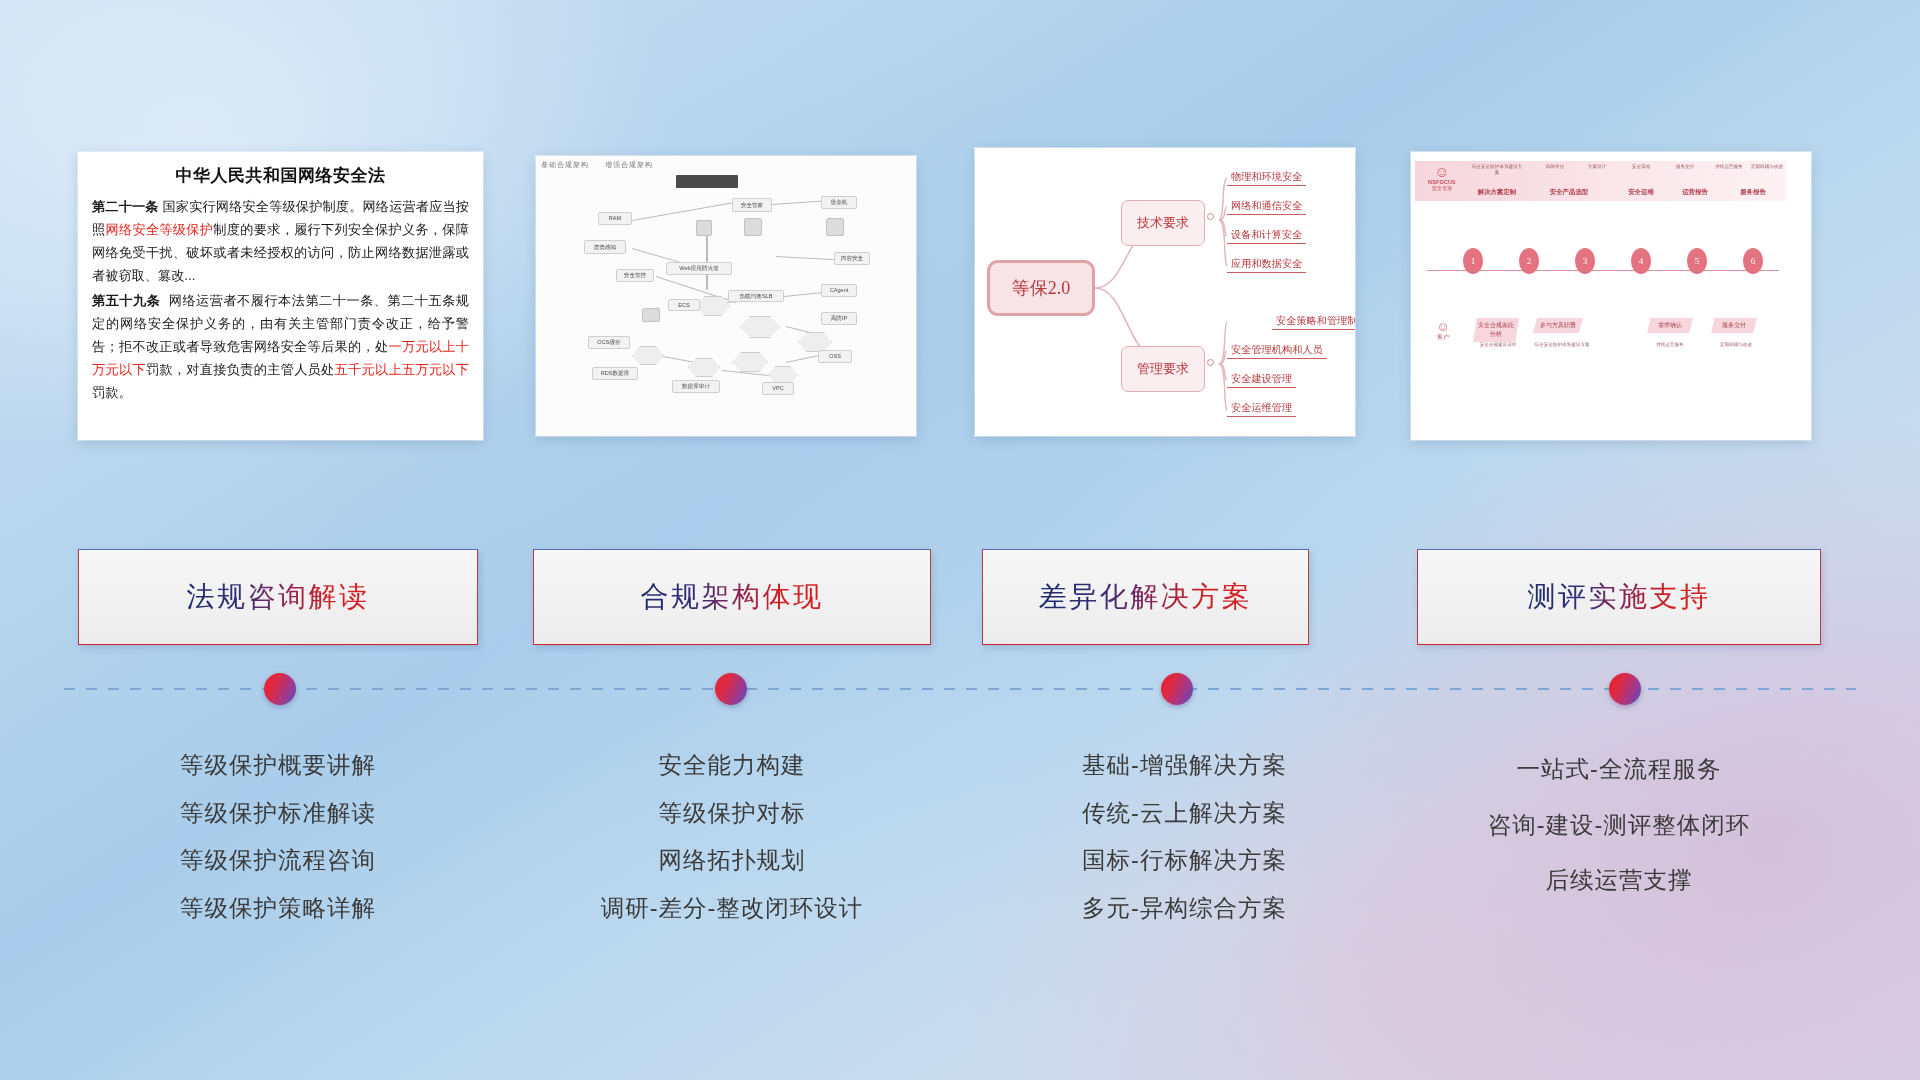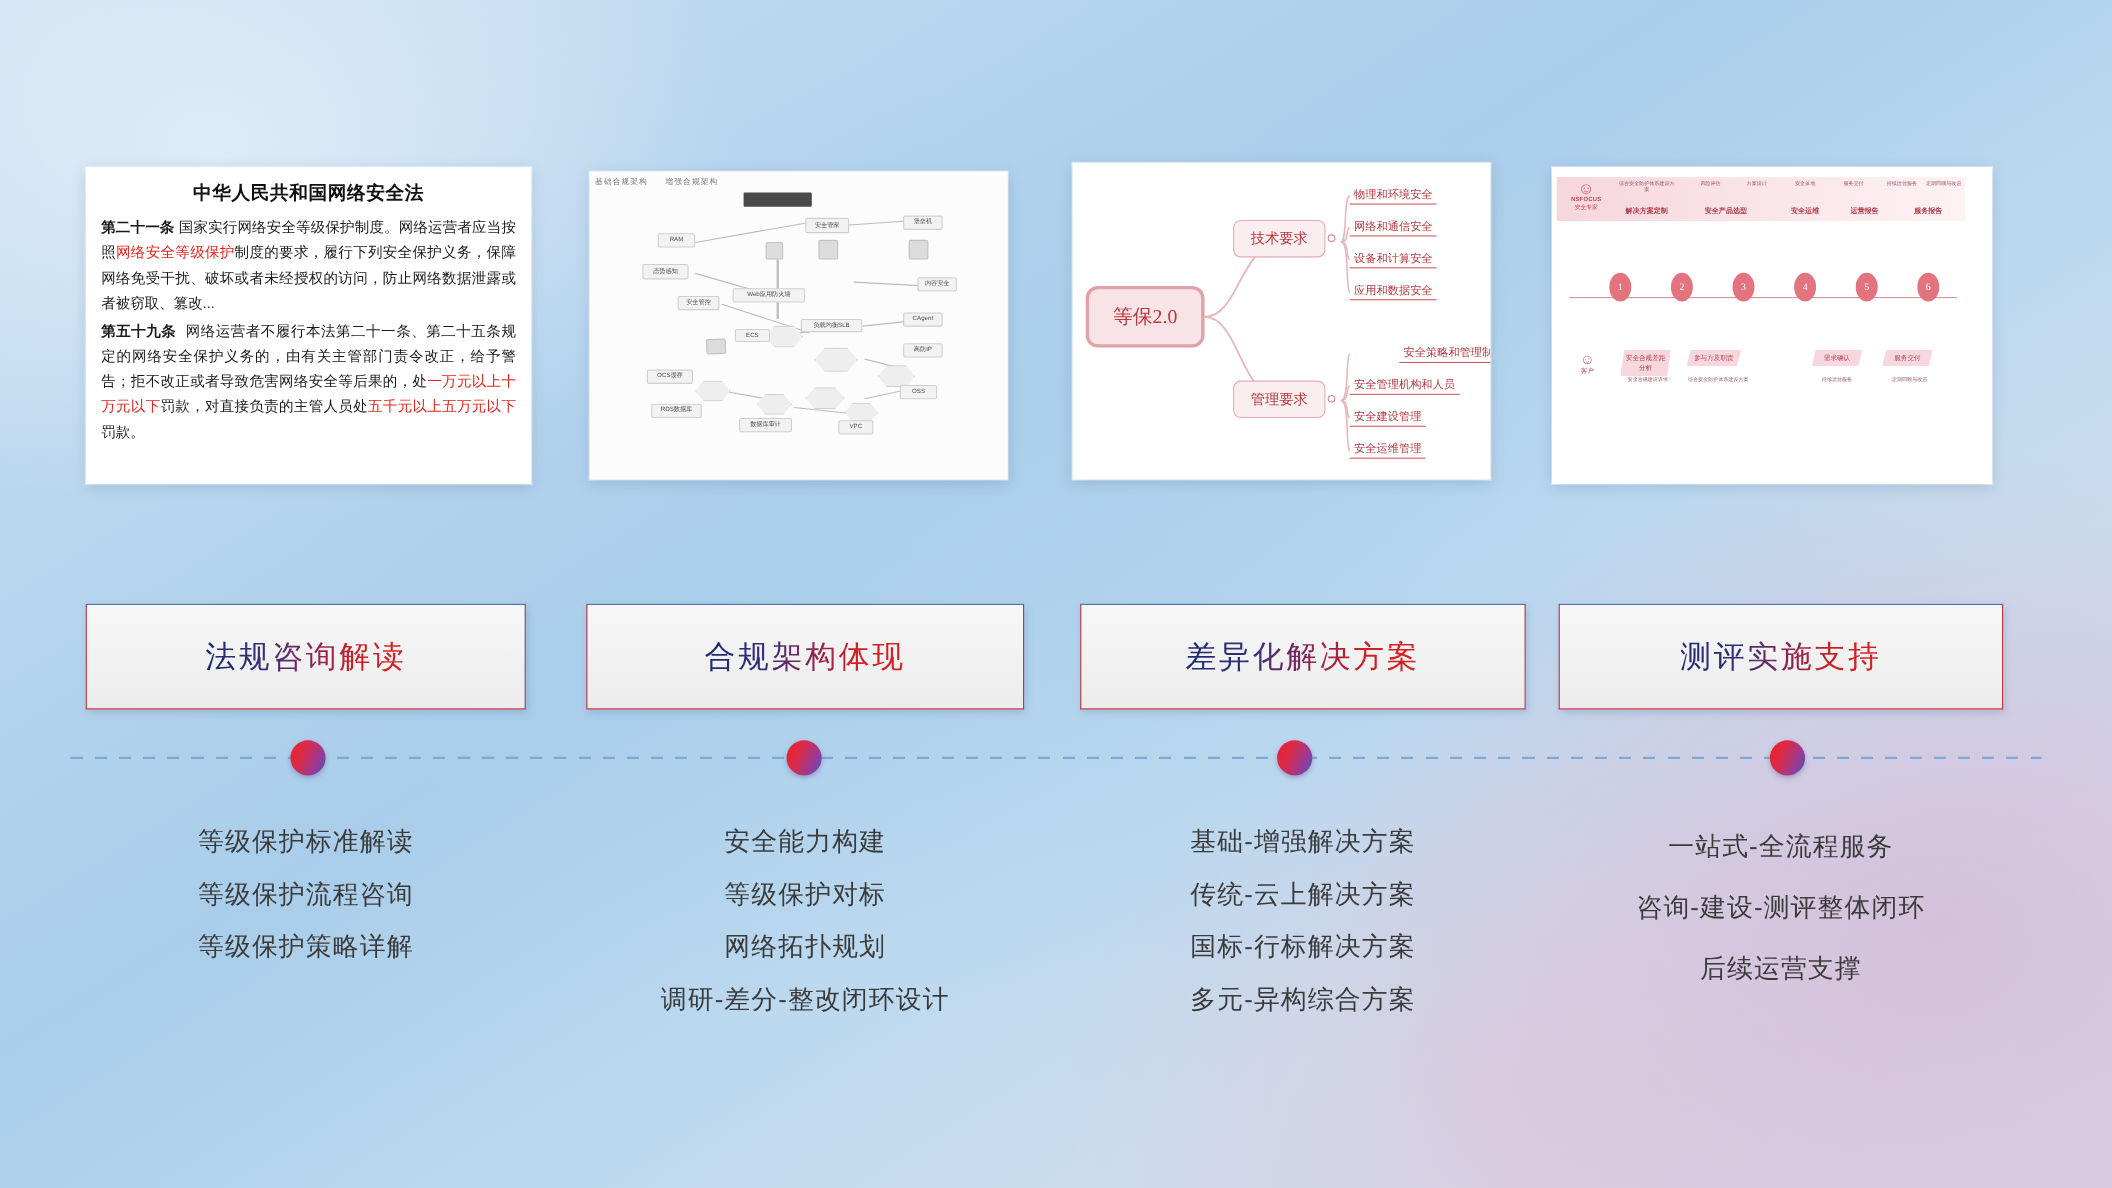--- a/index.html
+++ b/index.html
@@ -60,21 +60,21 @@
 
   
   .mm { position:absolute; inset:0; }
   .mm-root {
     position:absolute; left:12px; top:112px; width:108px; height:56px;
     background:#f8e4e6; border:3px solid #e0a2a6; border-radius:11px;
     display:flex; align-items:center; justify-content:center;
     font-size:18px; color:#b8383c; font-family:"Liberation Serif","DejaVu Serif",serif;
   }
   .mm-br {
-    position:absolute; width:84px; height:34px;
+    position:absolute; width:84px; height:46px;
     background:#fbeef0; border:1.6px solid #e3aeb2; border-radius:7px;
     display:flex; align-items:center; justify-content:center;
     font-size:13px; color:#b8383c; font-family:"Liberation Serif","DejaVu Serif",serif;
   }
   #mm-tech { left:146px; top:52px; }
   #mm-mgmt { left:146px; top:198px; }
   .mm-leaf {
     position:absolute; font-size:10.2px; color:#b5383d;
     font-family:"Liberation Serif","DejaVu Serif",serif;
     border-bottom:1.7px solid #cf5a5f; padding:0 4px 1px 4px; white-space:nowrap;
@@ -124,21 +124,21 @@
     border-top:1.6px solid #4f6fae;
     border-left:1.6px solid #bb3a3f;
     border-right:1.6px solid #bb3a3f;
     border-bottom:1.6px solid #d2232a;
     box-shadow:2px 3px 7px rgba(70,100,145,0.22);
     display:flex; align-items:center; justify-content:center;
     pointer-events:auto;
   }
   #btn-1 { left:78px;   width:400px; }
   #btn-2 { left:533px;  width:398px; }
-  #btn-3 { left:982px;  width:405px; }
+  #btn-3 { left:982px;  width:327px; }
   #btn-4 { left:1417px; width:404px; }
   .btn span {
     font-size:28px; font-weight:500; letter-spacing:2.5px;
     background:linear-gradient(90deg,#1b2a6b 0%, #33307a 28%, #8d2352 54%, #cf1f22 76%, #d61f22 100%);
     -webkit-background-clip:text; background-clip:text; color:transparent;
     -webkit-text-fill-color:transparent;
   }
 
   
   .timeline { position:absolute; left:64px; top:688px; width:1792px; height:2px; }
@@ -349,20 +349,21 @@
   <div class="timeline">
     <div class="tl-line"></div>
     <div class="tl-dot" id="tl-dot-1"></div>
     <div class="tl-dot" id="tl-dot-2"></div>
     <div class="tl-dot" id="tl-dot-3"></div>
     <div class="tl-dot" id="tl-dot-4"></div>
   </div>
 
   <div class="lists">
     <div class="col" id="col-1">
+      <div class="item">等级保护概要讲解</div>
       <div class="item">等级保护标准解读</div>
       <div class="item">等级保护流程咨询</div>
       <div class="item">等级保护策略详解</div>
     </div>
     <div class="col" id="col-2">
       <div class="item">安全能力构建</div>
       <div class="item">等级保护对标</div>
       <div class="item">网络拓扑规划</div>
       <div class="item">调研-差分-整改闭环设计</div>
     </div>

